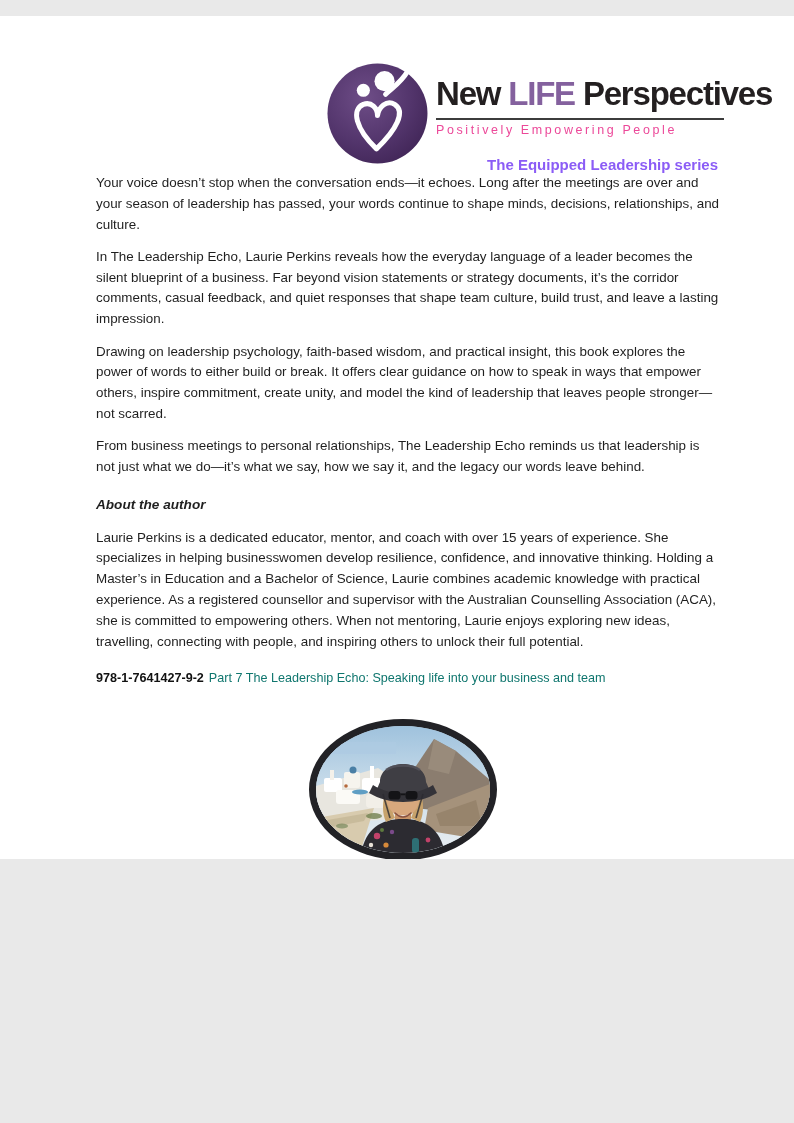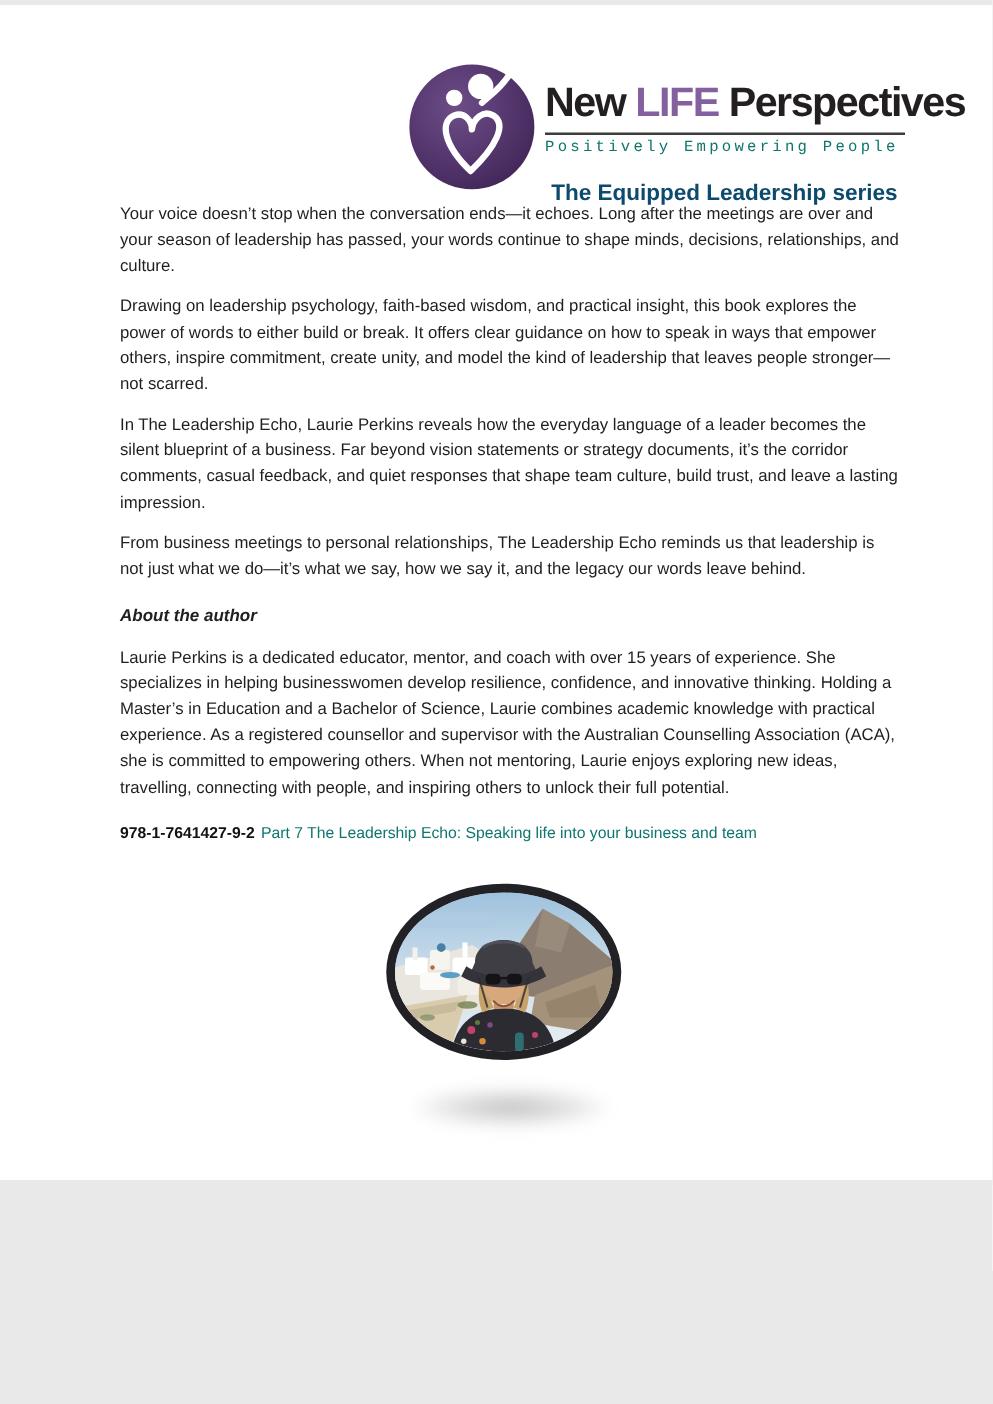--- a/index.html
+++ b/index.html
@@ -1,43 +1,43 @@
 <!DOCTYPE html>
 <html><head>
 <meta charset="utf-8">
 <style>
   html,body{margin:0;padding:0;background:#e9e9e9;}
   .page{
     position:relative;
-    width:794px;height:940px;
-    margin:4px auto;
+    width:794px;height:843px;
+    margin:16px auto;
     background:#ffffff;
     font-family:"Liberation Sans","DejaVu Sans",sans-serif;
     color:#1f1f1f;
     overflow:hidden;
   }
   
   .logo-block{
     position:absolute;top:47px;left:327px;
     display:flex;align-items:flex-start;gap:8px;
   }
   .logo-circle{width:101px;height:101px;flex:0 0 auto;}
   .logo-text{padding-top:13px;width:288px;}
   .brand{
     font-size:33px;line-height:1.12;font-weight:bold;
     letter-spacing:-1.2px;color:#231f20;white-space:nowrap;
   }
   .brand .life{color:#84619e;}
   .brand-divider{border:none;border-top:2px solid #3c3c3c;margin:5px 0 3px 0;width:288px;}
   .tagline{
-    font-size:12.5px;letter-spacing:2.6px;color:#0f766e;white-space:nowrap;font-family:Liberation Mono, monospace;
+    font-size:12.5px;letter-spacing:2.6px;color:#ec4899;white-space:nowrap;
   }
   .series-title{
     position:absolute;top:140px;right:76px;
-    font-size:18px;font-weight:bold;color:#0c4a6e;
+    font-size:15px;font-weight:bold;color:#8b5cf6;
   }
   
   .content{
     position:absolute;top:157px;left:96px;width:624px;
     font-size:13.4px;line-height:20.8px;
   }
   .content p{margin:0 0 11.5px 0;}
   .about-heading{
     margin:17px 0 12px 0 !important;
     font-weight:bold;font-style:italic;font-size:13.6px;
@@ -99,22 +99,22 @@
       <div class="brand"><span>New</span> <span class="life">LIFE</span> <span>Perspectives</span></div>
       <hr class="brand-divider">
       <div class="tagline">Positively Empowering People</div>
     </div>
   </div>
 
   <div class="series-title">The Equipped Leadership series</div>
 
   <div class="content">
     <p>Your voice doesn’t stop when the conversation ends—it echoes. Long after the meetings are over and your season of leadership has passed, your words continue to shape minds, decisions, relationships, and culture.</p>
+    <p>In The Leadership Echo, Laurie Perkins reveals how the everyday language of a leader becomes the silent blueprint of a business. Far beyond vision statements or strategy documents, it’s the corridor comments, casual feedback, and quiet responses that shape team culture, build trust, and leave a lasting impression.</p>
     <p>Drawing on leadership psychology, faith-based wisdom, and practical insight, this book explores the power of words to either build or break. It offers clear guidance on how to speak in ways that empower others, inspire commitment, create unity, and model the kind of leadership that leaves people stronger—not scarred.</p>
-    <p>In The Leadership Echo, Laurie Perkins reveals how the everyday language of a leader becomes the silent blueprint of a business. Far beyond vision statements or strategy documents, it’s the corridor comments, casual feedback, and quiet responses that shape team culture, build trust, and leave a lasting impression.</p>
     <p>From business meetings to personal relationships, The Leadership Echo reminds us that leadership is not just what we do—it’s what we say, how we say it, and the legacy our words leave behind.</p>
     <p class="about-heading">About the author</p>
     <p class="author-bio">Laurie Perkins is a dedicated educator, mentor, and coach with over 15 years of experience. She specializes in helping businesswomen develop resilience, confidence, and innovative thinking. Holding a Master’s in Education and a Bachelor of Science, Laurie combines academic knowledge with practical experience. As a registered counsellor and supervisor with the Australian Counselling Association (ACA), she is committed to empowering others. When not mentoring, Laurie enjoys exploring new ideas, travelling, connecting with people, and inspiring others to unlock their full potential.</p>
     <div class="isbn-line"><span class="isbn">978-1-7641427-9-2</span><span class="isbn-rest">Part 7 The Leadership Echo: Speaking life into your business and team</span></div>
   </div>
 
   <div class="author-photo">
     <svg viewBox="0 0 174 127" preserveAspectRatio="xMidYMid slice">
       <defs>
         <linearGradient id="sky" x1="0" y1="0" x2="0" y2="1">

